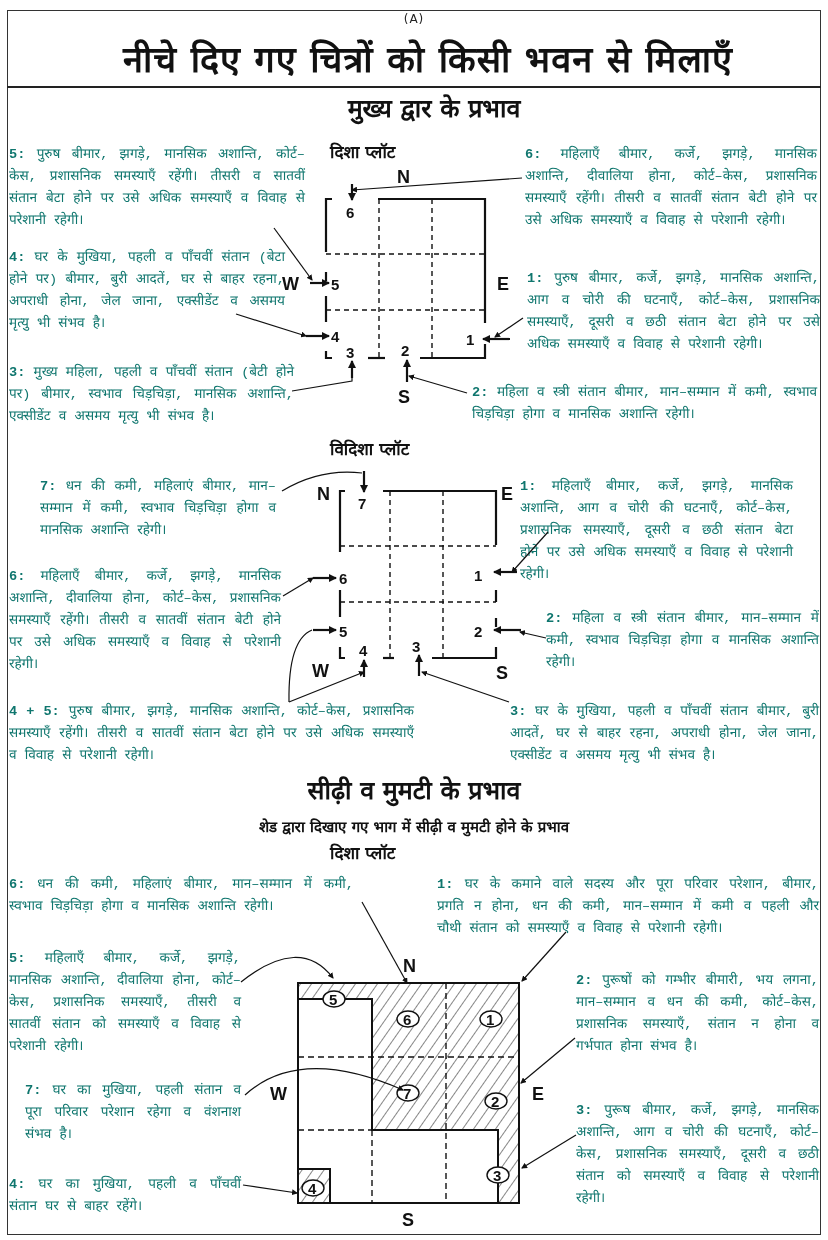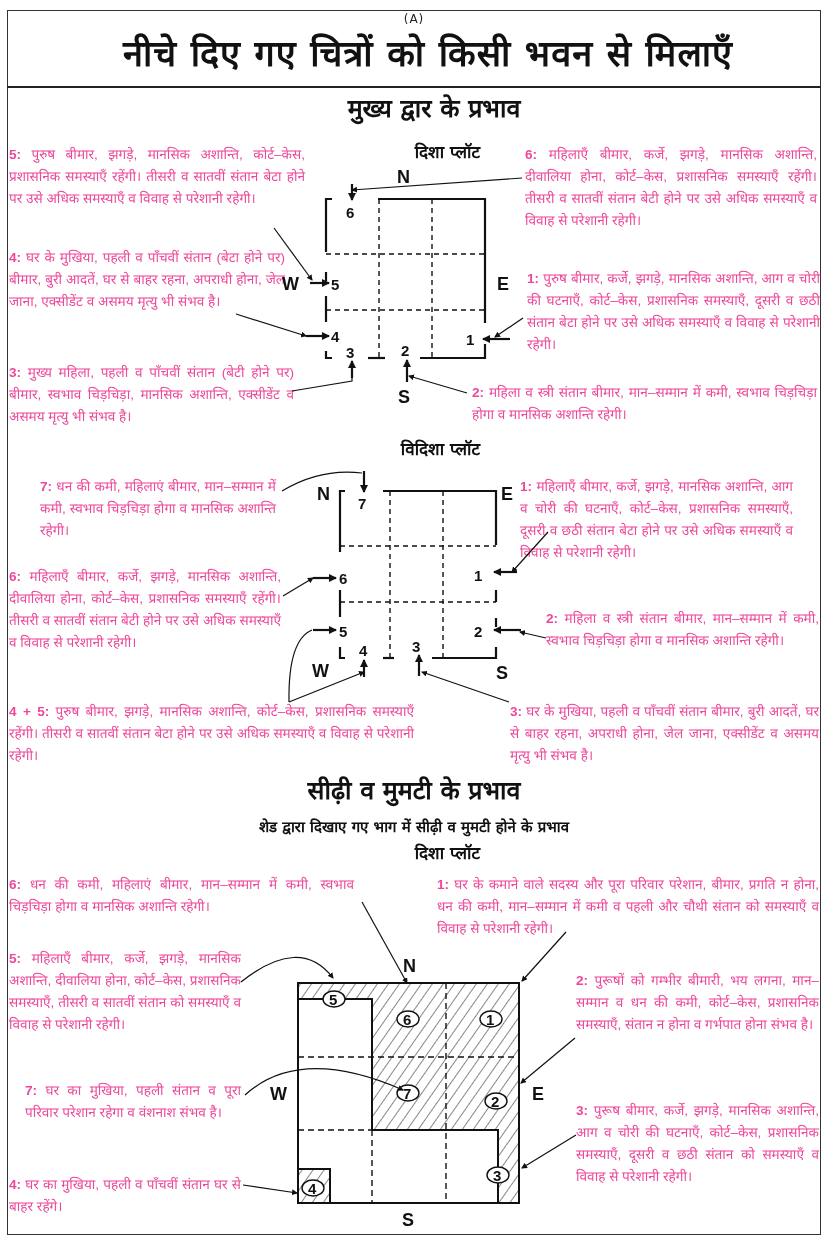--- a/index.html
+++ b/index.html
@@ -1,28 +1,28 @@
 <!DOCTYPE html>
 <html><head>
 <meta charset="utf-8">
 <style>
   * { box-sizing: border-box; margin: 0; padding: 0; }
   html, body { width: 828px; height: 1240px; background: #fff; overflow: hidden; }
   body { font-family: "DejaVu Sans", sans-serif; color: #111; position: relative; }
 
   .frame { position: absolute; left: 7px; top: 10px; width: 814px; height: 1225px; border: 1.5px solid #333; }
   .sheet-label { position: absolute; left: 0; top: 12px; width: 828px; text-align: center; font-size: 12px; letter-spacing: 1px; color: #222; }
-  .main-title { position: absolute; left: 7px; top: 25px; width: 814px; text-align: center; font-size: 36px; font-weight: bold; line-height: 58px; letter-spacing: 1px; white-space: nowrap; padding-left: 28px; }
+  .main-title { position: absolute; left: 7px; top: 31px; width: 814px; text-align: center; font-size: 36px; font-weight: bold; line-height: 58px; letter-spacing: 1px; white-space: nowrap; padding-left: 28px; }
   .title-rule { position: absolute; left: 7px; top: 86px; width: 814px; border-top: 2px solid #222; }
 
   .section-title { position: absolute; left: 7px; width: 814px; text-align: center; font-size: 25px; font-weight: bold; white-space: nowrap; }
   .sub-title { position: absolute; left: 7px; width: 814px; text-align: center; font-size: 15px; font-weight: bold; white-space: nowrap; }
-  .plot-title { position: absolute; text-align: right; font-size: 17px; font-weight: bold; white-space: nowrap; }
-
-  .para { position: absolute; font-family: Liberation Sans, sans-serif; font-size: 13.6px; line-height: 22px; text-align: justify; color: #ec4899; }
+  .plot-title { position: absolute; text-align: left; font-size: 17px; font-weight: bold; white-space: nowrap; }
+
+  .para { position: absolute; font-family: Liberation Mono, monospace; font-size: 13.6px; line-height: 22px; text-align: justify; color: #0f766e; }
   .para .num { font-weight: bold; }
 
   svg.diagram { position: absolute; left: 0; top: 0; }
   .dir { font-family: "Liberation Sans", sans-serif; font-weight: bold; font-size: 18px; fill: #111; }
   .zone { font-family: "Liberation Sans", sans-serif; font-weight: bold; font-size: 15px; fill: #111; }
 </style>
 </head>
 <body>
 
 <div class="frame"></div>

